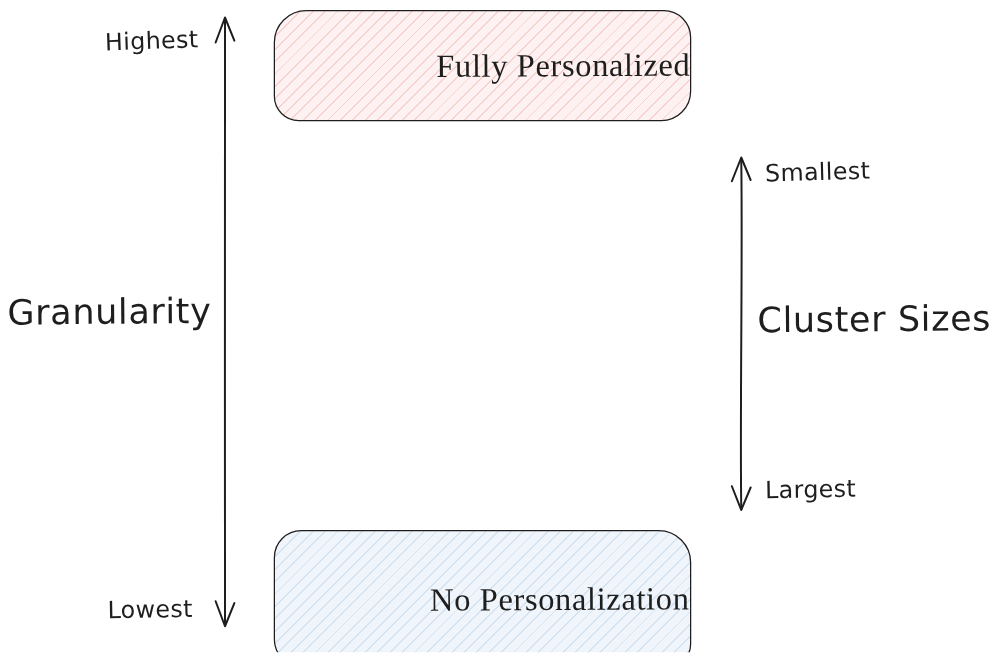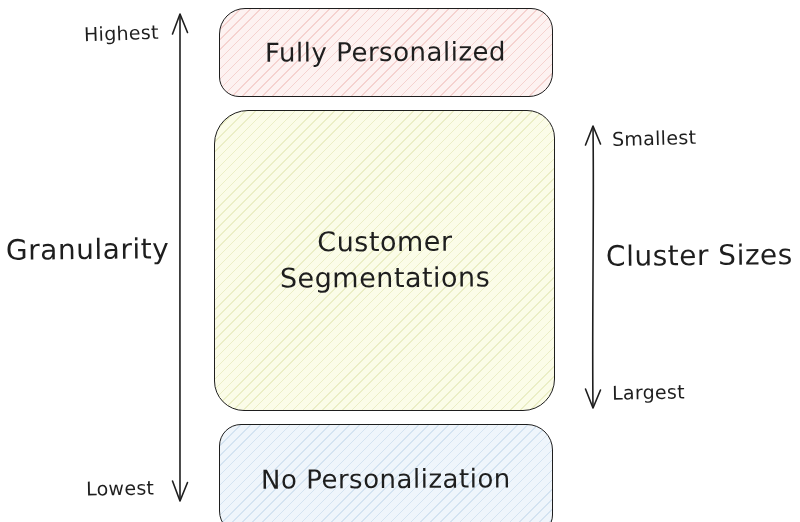--- a/index.html
+++ b/index.html
@@ -14,22 +14,23 @@
     height: 522px;
     background: #ffffff;
     overflow: hidden;
     color: #1e1e1e;
   }
   .box {
     position: absolute;
     border: 1.7px solid #1e1e1e;
     display: flex;
     align-items: center;
-    justify-content: center;
+    justify-content: flex-end;
     box-sizing: border-box;
+    font-family: Liberation Serif, serif;
   }
   .box-label {
     font-size: 26px;
     letter-spacing: 0.5px;
     color: #1e1e1e;
     text-align: center;
     line-height: 1.35;
     transform: rotate(-0.3deg);
   }
   .box-top {
@@ -85,23 +86,20 @@
   </svg>
 
   <span class="axis-title axis-title-left">Granularity</span>
 
   <span class="side-label lbl-lowest">Lowest</span>
 
   <div class="box box-top" style="background: repeating-linear-gradient(135deg, rgb(245, 210, 207) 0px, rgb(245, 210, 207) 1px, transparent 1px, transparent 7px), rgb(253, 242, 241);">
     <span class="box-label">Fully Personalized</span>
   </div>
 
-  <div class="box box-mid" style="background: repeating-linear-gradient(135deg, rgb(235, 238, 198) 0px, rgb(235, 238, 198) 1px, transparent 1px, transparent 7px), rgb(251, 252, 232);">
-    <span class="box-label">Customer Segmentations</span>
-  </div>
 
   <div class="box box-bottom" style="background: repeating-linear-gradient(135deg, rgb(212, 227, 241) 0px, rgb(212, 227, 241) 1px, transparent 1px, transparent 7px), rgb(239, 245, 251);">
     <span class="box-label">No Personalization</span>
   </div>
 
   <span class="side-label lbl-smallest">Smallest</span>
 
   <svg class="arrow-svg arrow-right" width="26" height="298" viewBox="0 0 26 298" aria-hidden="true">
     <path d="M13 9 C 14.2 90, 11.9 210, 13 289" fill="none" stroke="#1e1e1e" stroke-width="1.6" stroke-linecap="round"></path>
     <path d="M5.5 27 L13 8 L20.5 26" fill="none" stroke="#1e1e1e" stroke-width="1.6" stroke-linecap="round" stroke-linejoin="round"></path>

